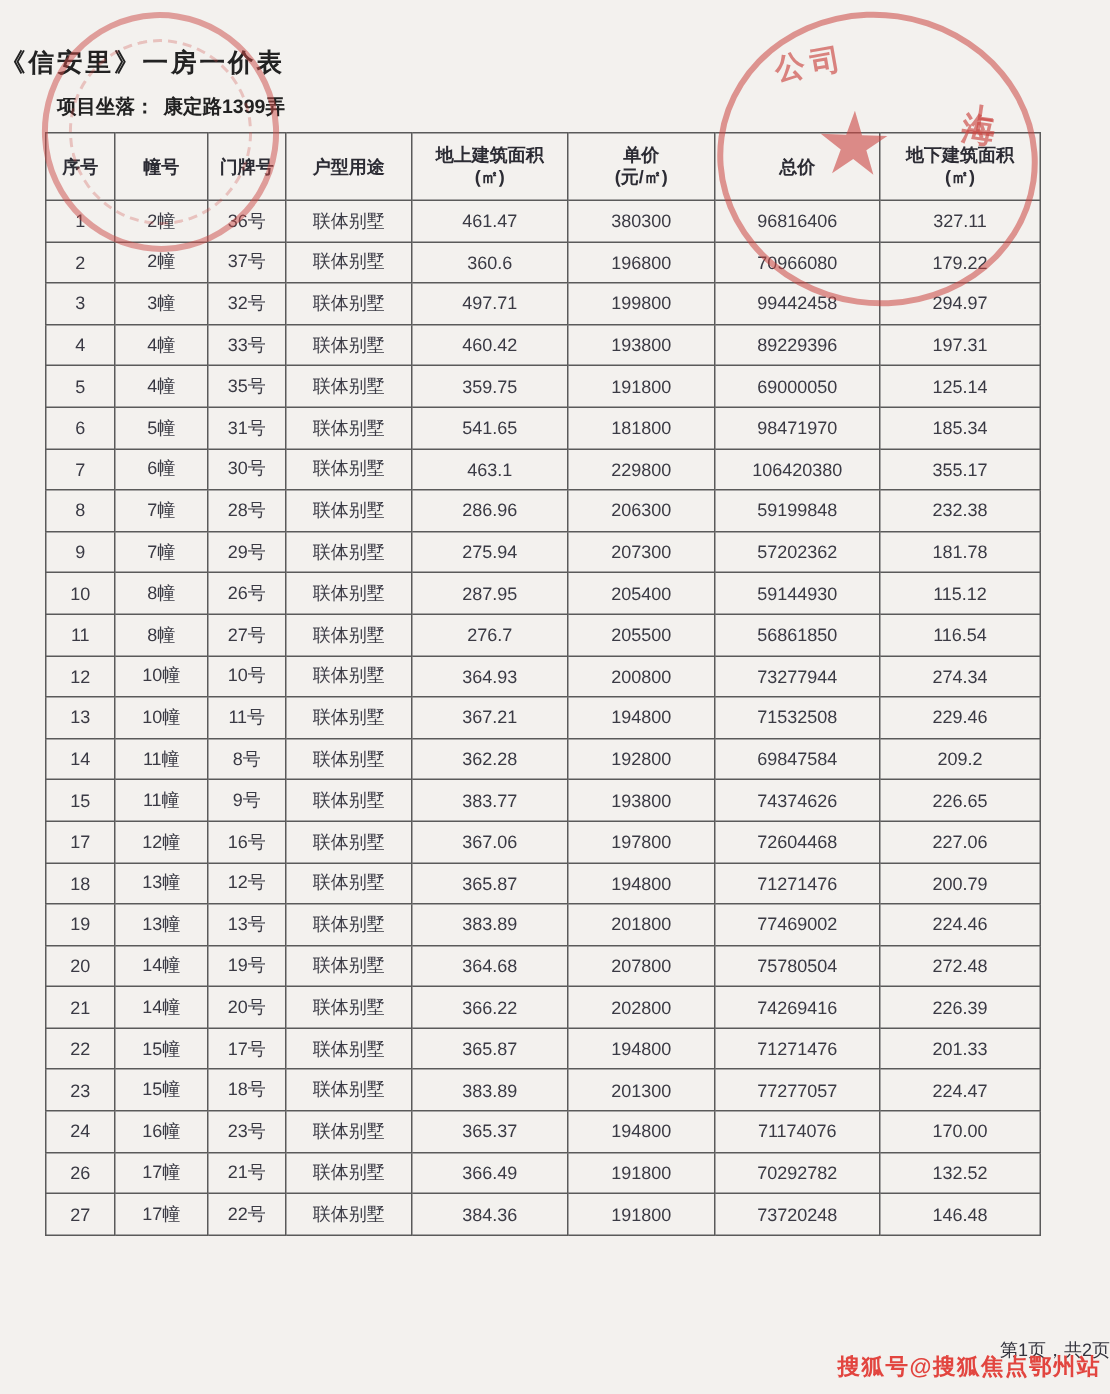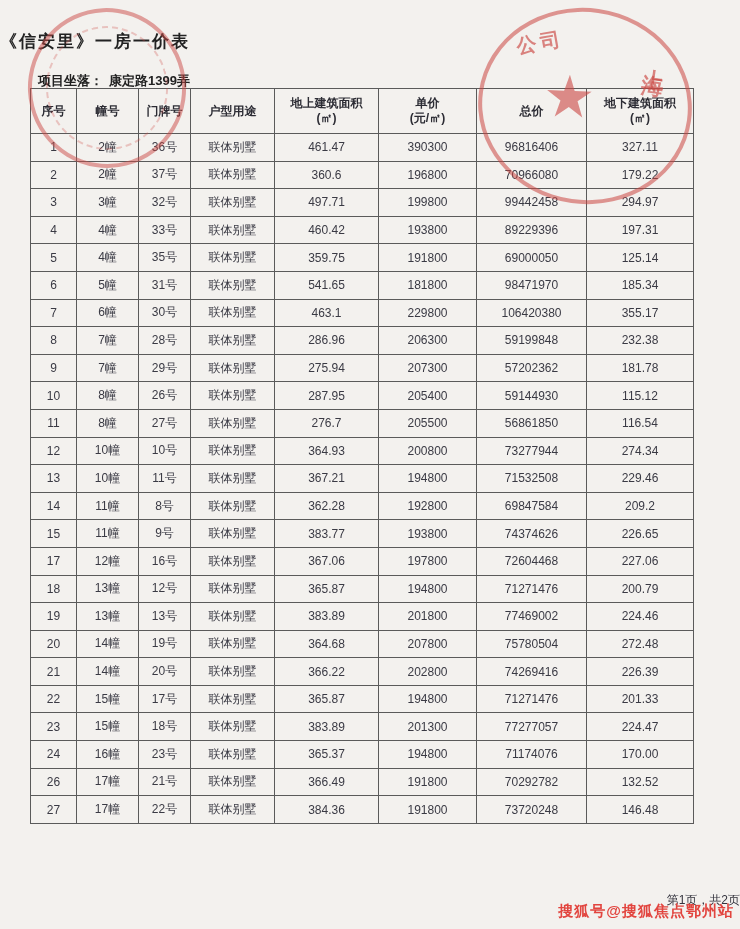--- a/index.html
+++ b/index.html
@@ -8,21 +8,21 @@
     background:#f3f1ee;
     font-family:"Liberation Sans","DejaVu Sans",sans-serif;
     color:#33333d;
   }
   .page-title{
     position:absolute;top:30px;left:0;width:100%;
     text-align:left;font-size:17px;font-weight:bold;color:#222;
     letter-spacing:2px;
   }
   .project-line{
-    position:absolute;top:72px;left:38px;
+    position:absolute;top:62px;left:38px;
     font-size:13px;font-weight:bold;color:#222;
   }
   .project-line .val{margin-left:6px;}
   table.price-table{
     position:absolute;top:88px;left:30px;width:663px;
     border-collapse:collapse;table-layout:fixed;
     background:transparent;
     padding-left:21px;
   }
   .price-table th,.price-table td{
@@ -128,21 +128,21 @@
         </th>
       </tr>
   </thead>
   <tbody id="tbody-rows">
       <tr>
         <td>1</td>
         <td>2幢</td>
         <td>36号</td>
         <td>联体别墅</td>
         <td>461.47</td>
-        <td>390300</td>
+        <td>380300</td>
         <td>96816406</td>
         <td>327.11</td>
       </tr>
       <tr>
         <td>2</td>
         <td>2幢</td>
         <td>37号</td>
         <td>联体别墅</td>
         <td>360.6</td>
         <td>196800</td>

